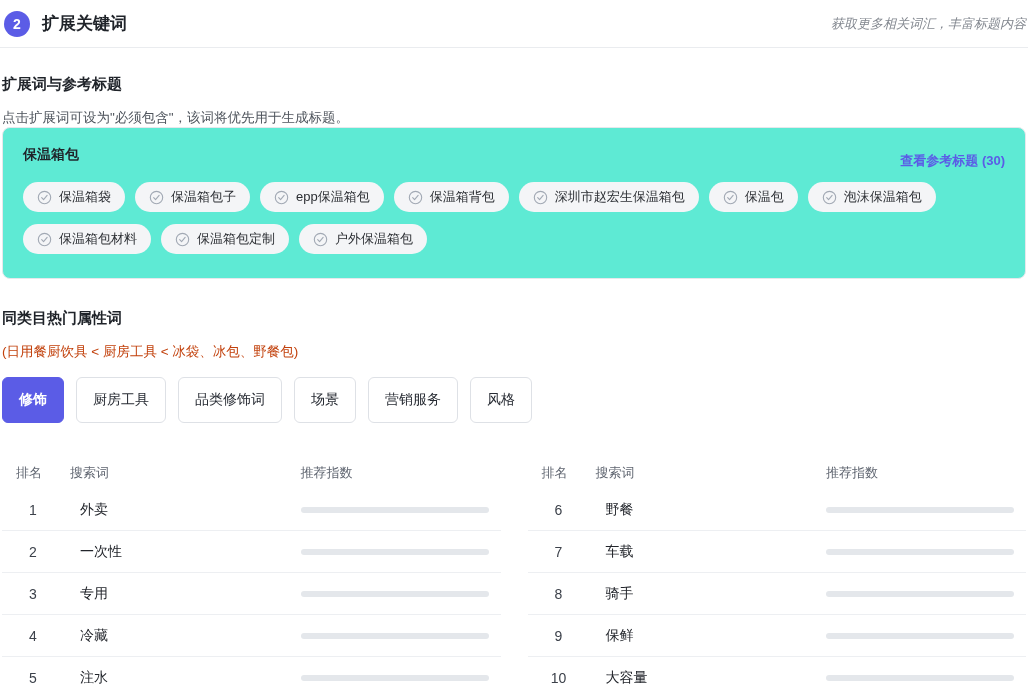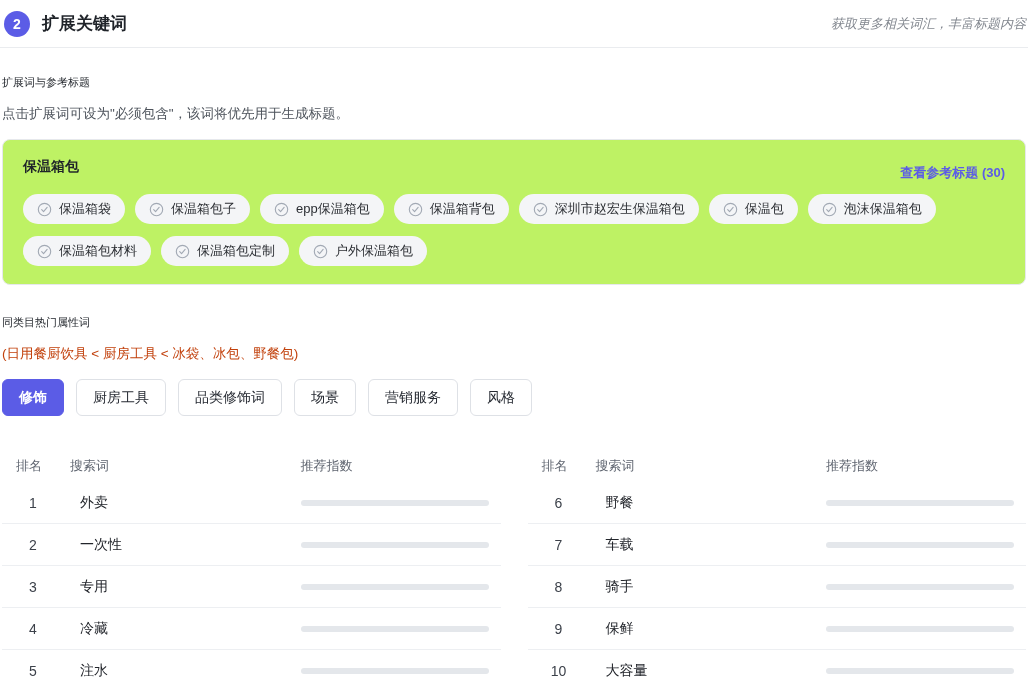--- a/index.html
+++ b/index.html
@@ -15,39 +15,39 @@
     color:#1f2329;position:relative;
   }
   
   .topbar{height:48px;display:flex;align-items:center;padding:0 2px 0 4px;border-bottom:1px solid #eaecef;}
   .step-badge{width:26px;height:26px;border-radius:50%;background:var(--accent);color:#fff;
     font-size:14px;font-weight:bold;display:flex;align-items:center;justify-content:center;flex:0 0 auto;}
   .page-title{font-size:17px;font-weight:bold;margin-left:12px;}
   .page-subtitle{margin-left:auto;font-style:italic;color:#82878f;font-size:13px;}
 
   .content{padding:0 2px;}
-  .section-title{font-size:11px;font-weight:normal;color:#1f2329;}
+  .section-title{font-size:15px;font-weight:bold;color:#1f2329;}
   .sec1-title{margin-top:27px;}
   .section-desc{margin-top:15px;font-size:13.5px;color:#4e545c;}
 
   
-  .kw-card{margin-top:16px;border:1px solid var(--border);border-radius:8px;padding:14px 20px 18px;background:#bef264;}
+  .kw-card{border:1px solid var(--border);border-radius:8px;padding:14px 20px 24px;background:#5eead4;}
   .kw-card-head{display:flex;align-items:flex-start;justify-content:space-between;}
   .kw-name{font-size:14px;font-weight:bold;padding-top:4px;}
   .kw-link{font-size:13px;font-weight:bold;color:var(--accent);cursor:pointer;text-decoration:none;padding-top:10px;}
   .tag-list{margin-top:12px;display:flex;flex-wrap:wrap;gap:12px 10px;}
   .tag-chip{height:30px;display:inline-flex;align-items:center;gap:7px;padding:0 14px;
     background:#f4f5f7;border-radius:16px;font-size:13px;color:#2b2e33;cursor:pointer;white-space:nowrap;}
   .tag-chip svg{display:block;}
 
   
   .sec2-title{margin-top:30px;}
   .category-path{margin-top:15px;font-size:13.5px;color:#c2410c;}
   .tab-bar{margin-top:16px;display:flex;gap:12px;}
-  .tab-btn{height:37px;padding:0 16px;border-radius:6px;border:1px solid #dee1e6;background:#fff;
+  .tab-btn{height:46px;padding:0 16px;border-radius:6px;border:1px solid #dee1e6;background:#fff;
     font-size:14px;color:#272b33;display:inline-flex;align-items:center;cursor:pointer;
     font-family:inherit;}
   .tab-btn.active{background:var(--accent);border-color:var(--accent);color:#fff;font-weight:bold;}
 
   
   .tables{margin-top:40px;display:grid;grid-template-columns:1fr 1fr;column-gap:27px;}
   .thead{display:flex;align-items:center;padding-left:14px;padding-right:12px;font-size:13px;color:#5f6570;margin-bottom:6px;height:20px;}
   .th-rank{width:54px;}
   .th-term{flex:1;}
   .th-index{width:188px;}

